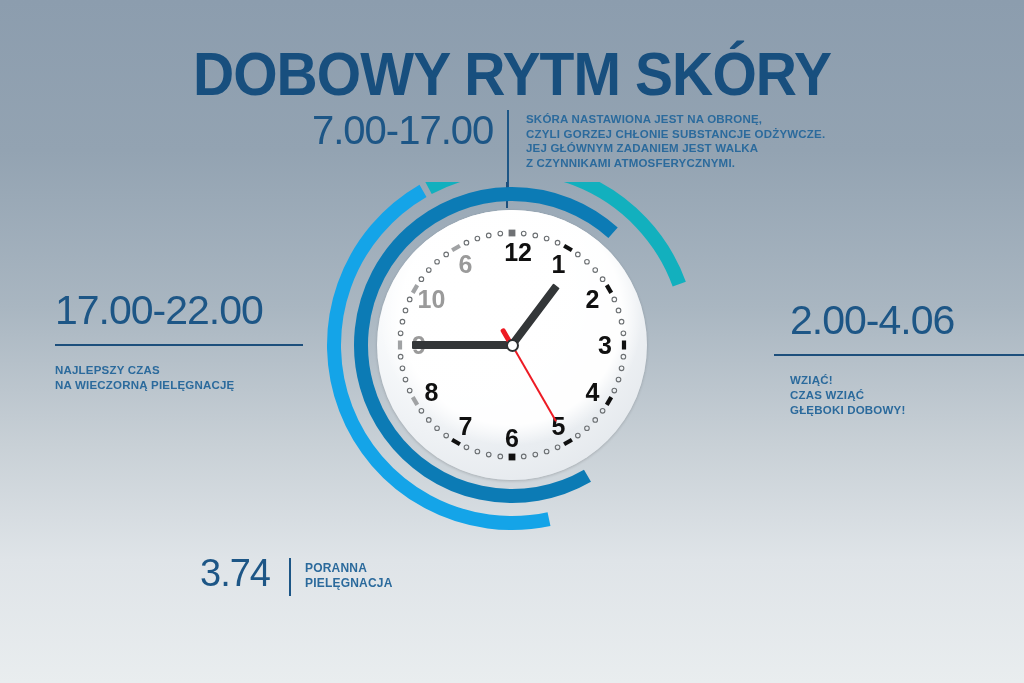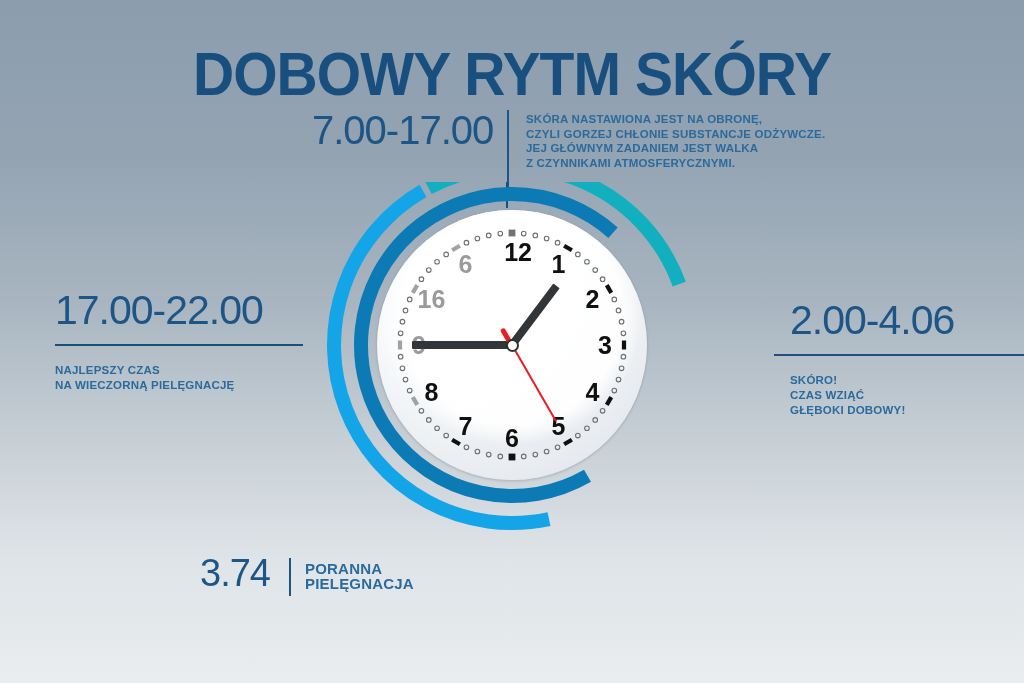--- a/index.html
+++ b/index.html
@@ -52,21 +52,21 @@
   #right-block{left:790px;top:298px;width:234px;}
   #right-block .rule{margin-left:-16px;width:250px;}
 
   
   .bottom-block{position:absolute;left:200px;top:552px;width:260px;height:50px;}
   .bottom-time{
     position:absolute;left:0;top:0;font-size:38px;font-weight:300;color:#1d5686;letter-spacing:-1px;
   }
   .bottom-div{position:absolute;left:89px;top:6px;width:2px;height:38px;background:#1d5686;}
   .bottom-desc{
-    position:absolute;left:105px;top:9px;font-size:15px;line-height:15px;
+    position:absolute;left:105px;top:9px;font-size:12px;line-height:15px;
     font-weight:bold;color:#2b6a9c;letter-spacing:0.2px;
   }
 
   
   .clock-wrap{position:absolute;left:272px;top:182px;width:480px;height:420px;}
   .ring-svg{position:absolute;left:0;top:0;}
 
   .face{
     position:absolute;left:105px;top:28px;width:270px;height:270px;border-radius:50%;
     background:
@@ -131,21 +131,21 @@
     <div class="desc">
       <div>NAJLEPSZY CZAS</div>
       <div>NA WIECZORNĄ PIELĘGNACJĘ</div>
     </div>
   </div>
 
   <div class="side" id="right-block">
     <div class="time">2.00-4.06</div>
     <div class="rule"></div>
     <div class="desc">
-      <div>SKÓRO!</div>
+      <div>WZIĄĆ!</div>
       <div>CZAS WZIĄĆ</div>
       <div>GŁĘBOKI DOBOWY!</div>
     </div>
   </div>
 
   <div class="bottom-block">
     <div class="bottom-time">3.74</div>
     <div class="bottom-div"></div>
     <div class="bottom-desc">
       <div>PORANNA</div>
@@ -233,21 +233,21 @@
           <div class="num" style="left: 135px; top: 42px; text-align: right;">12</div>
           <div class="num" style="left: 181.5px; top: 54.4596px;">1</div>
           <div class="num" style="left: 215.54px; top: 88.5px;">2</div>
           <div class="num" style="left: 228px; top: 135px;">3</div>
           <div class="num" style="left: 215.54px; top: 181.5px;">4</div>
           <div class="num" style="left: 181.5px; top: 215.54px;">5</div>
           <div class="num" style="left: 135px; top: 228px;">6</div>
           <div class="num" style="left: 88.5px; top: 215.54px;">7</div>
           <div class="num" style="left: 54.4596px; top: 181.5px;">8</div>
           <div class="num dim" style="left: 42px; top: 135px;">9</div>
-          <div class="num dim" style="left: 54.4596px; top: 88.5px;">16</div>
+          <div class="num dim" style="left: 54.4596px; top: 88.5px;">10</div>
           <div class="num dim" style="left: 88.5px; top: 54.4596px;">6</div>
         </div>
       <div class="hand hand-hour" id="hand-hour" style="transform: rotate(-53deg);">
           <div class="bar"></div>
         </div>
       <div class="hand hand-min" id="hand-min" style="transform: rotate(180deg);">
           <div class="bar"></div>
         </div>
       <div class="hand hand-sec" id="hand-sec" style="transform: rotate(60deg);">
           <div class="bar"></div>

